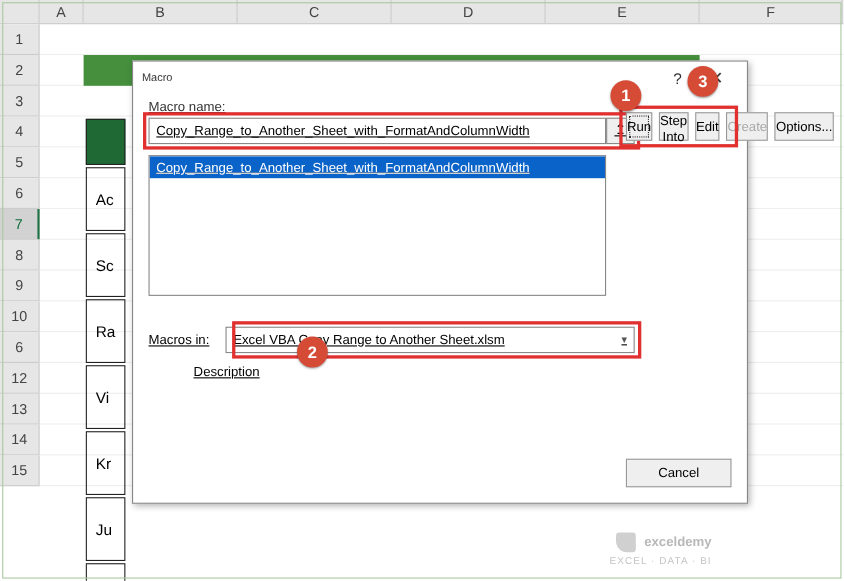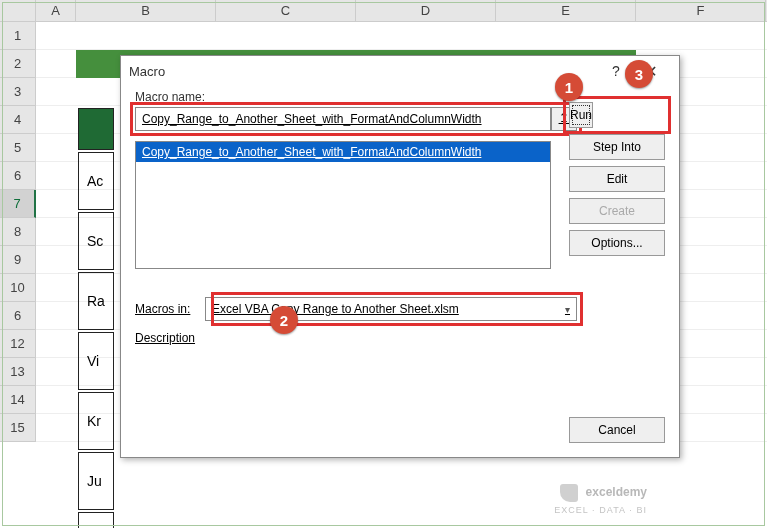--- a/index.html
+++ b/index.html
@@ -24,39 +24,39 @@
 .titleband { position: absolute; left: 40px; top: 28px; width: 560px; height: 28px; background: #458f3d; color: #fff; font-style: italic; font-weight: bold; font-size: 16px; text-align: center; line-height: 28px; }
 .faintcells { position: absolute; left: 0; top: 0; width: 100%; }
 .faintrow { height: 28px; border-bottom: 1px solid #eee; }
 .bigtable { position: absolute; left: 40px; top: 84px; width: 560px; }
 .bigtable td { border: 1px solid #222; padding: 20px 8px; font-size: 14px; height: 28px; }
 .bigtable td.vis { width: 20px; overflow: hidden; }
 .bigtable td.rest { width: 540px; }
 
 .dialog { position: absolute; left: 120px; top: 55px; width: 560px; height: 403px; background: #fff; border: 1px solid #888; box-shadow: 2px 2px 6px rgba(0,0,0,0.3); }
 .dlg-titlebar { height: 30px; display: flex; align-items: center; padding: 0 8px; }
-.dlg-titlebar .title { font-size: 13px; color: #333; flex: 1; }
+.dlg-titlebar .title { font-size: 10px; color: #333; flex: 1; }
 .dlg-titlebar .help { width: 30px; text-align: center; font-size: 14px; color: #333; cursor: pointer; }
 .dlg-titlebar .close { width: 40px; text-align: center; font-size: 16px; color: #333; cursor: pointer; }
 .dlg-body { padding: 4px 14px; position: relative; text-decoration: underline; }
 .label { font-size: 12px; color: #333; margin-bottom: 3px; }
 .macroname-row { display: flex; gap: 0; position: relative; }
 .macroname-input { flex: 1; height: 24px; border: 1px solid #888; font-size: 12px; padding: 2px 6px; }
 .refbtn { width: 26px; height: 24px; border: 1px solid #888; background: #efefef; font-size: 13px; line-height: 20px; text-align: center; cursor: pointer; }
 .hi-box1 { position: absolute; border: 3px solid #e03030; pointer-events: none; }
 .listbox { margin-top: 10px; width: 416px; height: 128px; border: 1px solid #888; background: #fff; overflow: auto; }
 .listbox .item { font-size: 12px; padding: 3px 6px; }
 .listbox .item.selected { background: #0a63c9; color: #fff; text-decoration: underline; }
 .macros-in-row { display: flex; align-items: center; margin-top: 28px; position: relative; }
 .macros-in-row .lbl { font-size: 12px; width: 70px; }
 .macros-in-select { flex: 1; height: 24px; border: 1px solid #888; font-size: 12px; padding: 2px 6px; background: #fff; display: flex; align-items: center; justify-content: space-between; }
 .macros-in-select .chev { font-size: 10px; color: #555; }
-.desc-label { font-size: 12px; margin-top: 10px; }
-
-.sidebtns { position: absolute; right: 14px; top: 46px; width: 96px; display: flex; flex-direction: column; gap: 6px; }
+.desc-label { font-size: 12px; margin-top: 10px; margin-left: 41px; }
+
+.sidebtns { position: absolute; right: 14px; top: 46px; width: 96px; display: flex; gap: 6px; }
 .sidebtns button { height: 26px; font-size: 12px; background: #efefef; border: 1px solid #999; cursor: pointer; }
 .sidebtns button.run { outline: 1px dotted #333; outline-offset: -4px; }
 .sidebtns button:disabled { color: #aaa; }
 .cancel-btn { position: absolute; right: 14px; bottom: 14px; width: 96px; height: 26px; font-size: 12px; background: #efefef; border: 1px solid #999; cursor: pointer; }
 
 .badge { position: absolute; width: 28px; height: 28px; border-radius: 50%; background: #d54b36; color: #fff; font-weight: bold; font-size: 15px; display: flex; align-items: center; justify-content: center; box-shadow: 0 1px 2px rgba(0,0,0,0.4); z-index: 20; }
 
 .watermark { position: absolute; right: 120px; bottom: 12px; text-align: right; color: #bfbfbf; font-size: 12px; }
 .watermark .wm-icon { display: inline-block; width: 18px; height: 18px; background: #d0d0d0; border-radius: 3px 3px 3px 10px; vertical-align: middle; margin-right: 4px; }
 .watermark .wm-title { color: #b8b8b8; font-weight: bold; font-size: 12px; }

